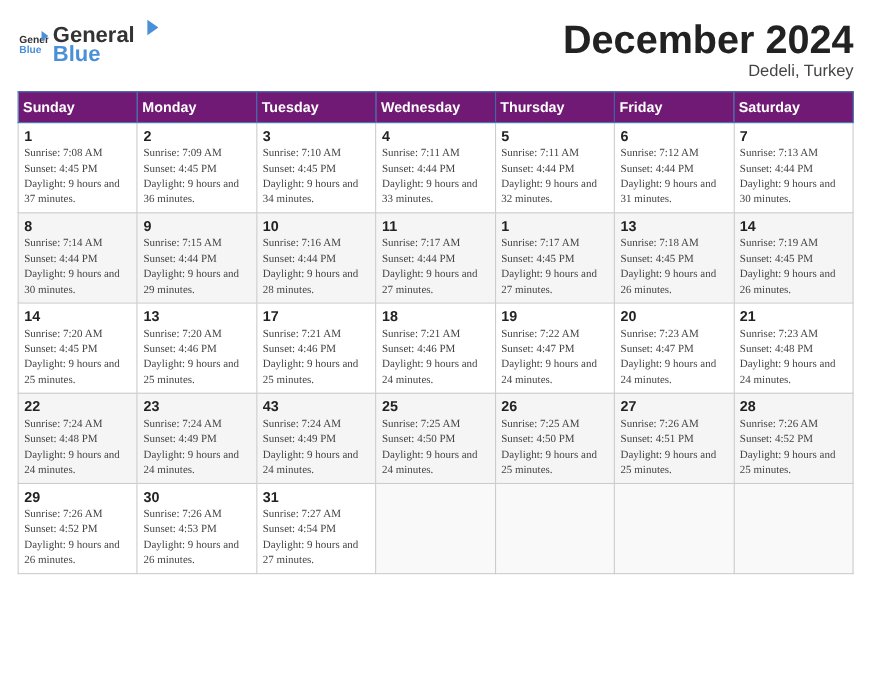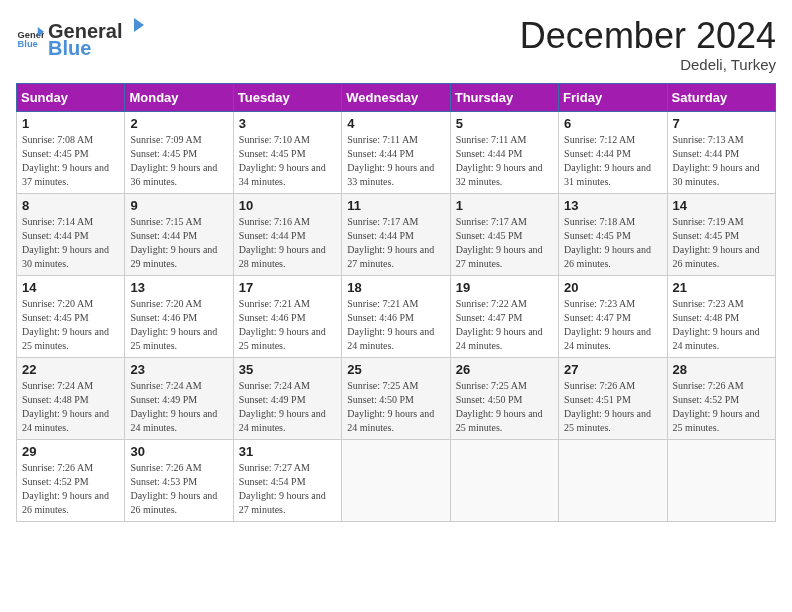--- a/index.html
+++ b/index.html
@@ -23,35 +23,35 @@
     }
     .logo-icon {
       width: 28px;
       height: 28px;
     }
     .title-area {
       text-align: right;
     }
     .month-title {
       font-size: 36px;
-      font-weight: normal;
+      font-weight: bold;
       color: #222;
       line-height: 1.1;
     }
     .location-title {
       font-size: 15px;
       color: #444;
     }
     .calendar-table {
       width: 100%;
       border-collapse: collapse;
       table-layout: fixed;
     }
     .calendar-table th {
-      background-color: #a21caf;
+      background-color: #701a75;
       color: #fff;
       font-size: 13px;
       font-weight: bold;
       padding: 6px 4px;
       text-align: left;
       border: 1px solid #3a6aaa;
     }
     .calendar-table td {
       border: 1px solid #ccc;
       vertical-align: top;
@@ -214,21 +214,21 @@
       <tr>
         <td>
           <span class="day-number">22</span>
           <div class="day-detail">Sunrise: 7:24 AM<br>Sunset: 4:48 PM<br>Daylight: 9 hours and 24 minutes.</div>
         </td>
         <td>
           <span class="day-number">23</span>
           <div class="day-detail">Sunrise: 7:24 AM<br>Sunset: 4:49 PM<br>Daylight: 9 hours and 24 minutes.</div>
         </td>
         <td>
-          <span class="day-number">35</span>
+          <span class="day-number">43</span>
           <div class="day-detail">Sunrise: 7:24 AM<br>Sunset: 4:49 PM<br>Daylight: 9 hours and 24 minutes.</div>
         </td>
         <td>
           <span class="day-number">25</span>
           <div class="day-detail">Sunrise: 7:25 AM<br>Sunset: 4:50 PM<br>Daylight: 9 hours and 24 minutes.</div>
         </td>
         <td>
           <span class="day-number">26</span>
           <div class="day-detail">Sunrise: 7:25 AM<br>Sunset: 4:50 PM<br>Daylight: 9 hours and 25 minutes.</div>
         </td>

